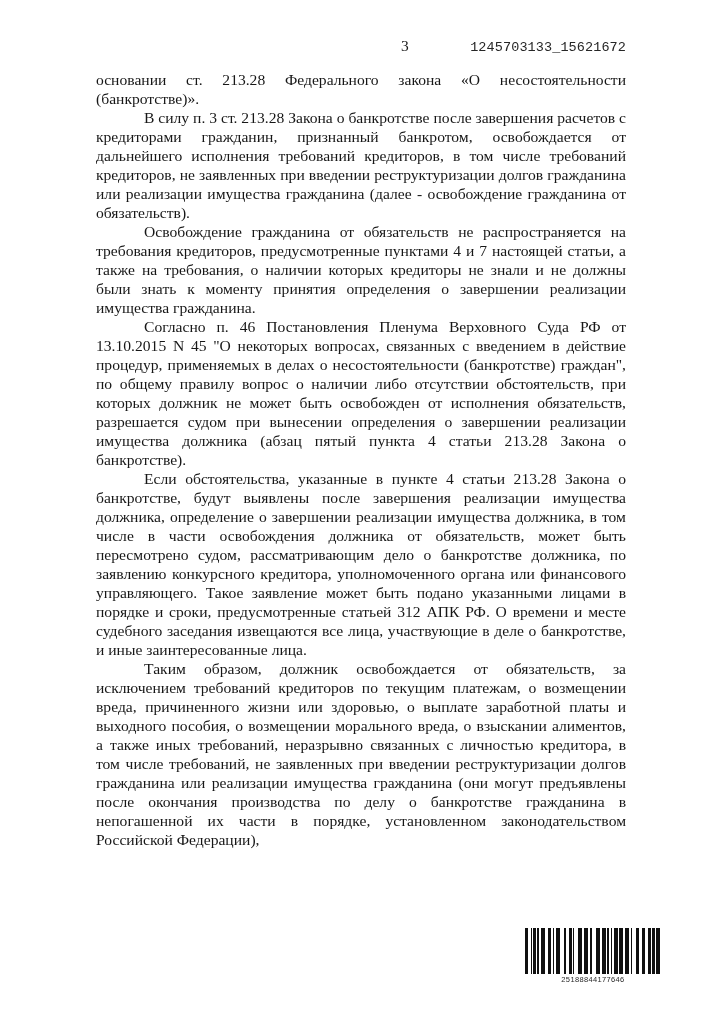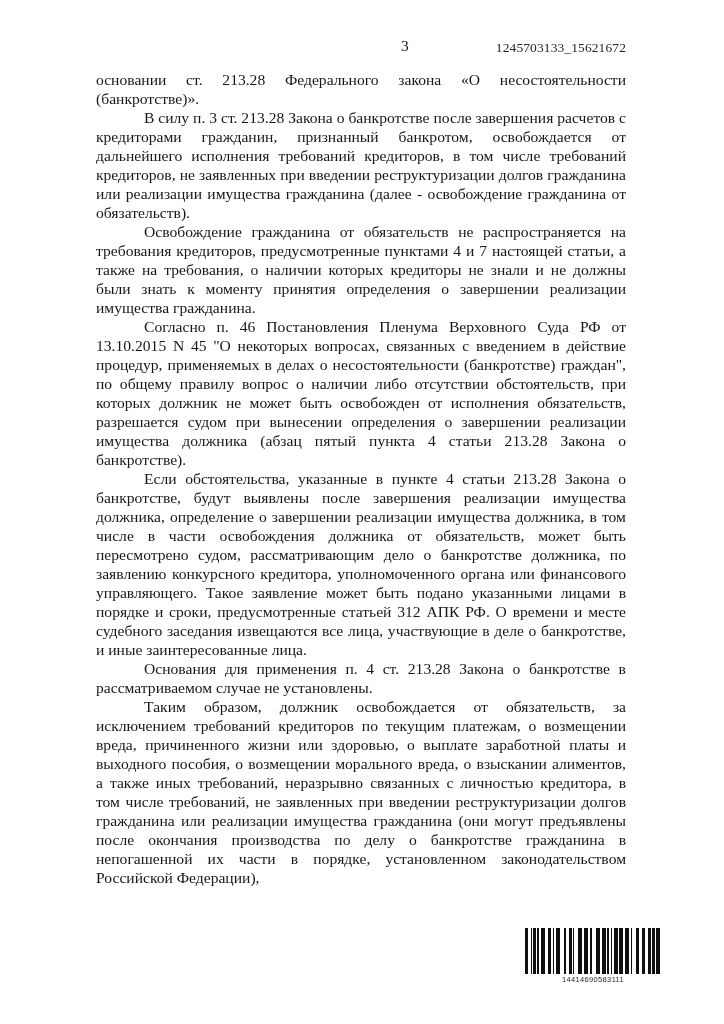--- a/index.html
+++ b/index.html
@@ -41,20 +41,21 @@
     color: #1a1a1a;
   }
   .doc-code {
     position: absolute;
     right: 0;
     top: 2px;
     font-size: 13.5px;
     line-height: 20px;
     letter-spacing: 0.1px;
     color: #262626;
+    font-family: Liberation Mono, monospace;
   }
 
   
   .doc-body {
     position: absolute;
     left: 96px;
     top: 70px;
     width: 530px;
     font-size: 15.6px;
     line-height: 19px;
@@ -106,22 +107,21 @@
     <span class="page-number">3</span>
     <span class="doc-code">1245703133_15621672</span>
   </div>
 
   <div class="doc-body">
     <p class="para no-indent">основании ст. 213.28 Федерального закона «О несостоятельности (банкротстве)».</p>
     <p class="para">В силу п. 3 ст. 213.28 Закона о банкротстве после завершения расчетов с кредиторами гражданин, признанный банкротом, освобождается от дальнейшего исполнения требований кредиторов, в том числе требований кредиторов, не заявленных при введении реструктуризации долгов гражданина или реализации имущества гражданина (далее - освобождение гражданина от обязательств).</p>
     <p class="para">Освобождение гражданина от обязательств не распространяется на требования кредиторов, предусмотренные пунктами 4 и 7 настоящей статьи, а также на требования, о наличии которых кредиторы не знали и не должны были знать к моменту принятия определения о завершении реализации имущества гражданина.</p>
     <p class="para">Согласно п. 46 Постановления Пленума Верховного Суда РФ от 13.10.2015 N 45 "О некоторых вопросах, связанных с введением в действие процедур, применяемых в делах о несостоятельности (банкротстве) граждан", по общему правилу вопрос о наличии либо отсутствии обстоятельств, при которых должник не может быть освобожден от исполнения обязательств, разрешается судом при вынесении определения о завершении реализации имущества должника (абзац пятый пункта 4 статьи 213.28 Закона о банкротстве).</p>
     <p class="para">Если обстоятельства, указанные в пункте 4 статьи 213.28 Закона о банкротстве, будут выявлены после завершения реализации имущества должника, определение о завершении реализации имущества должника, в том числе в части освобождения должника от обязательств, может быть пересмотрено судом, рассматривающим дело о банкротстве должника, по заявлению конкурсного кредитора, уполномоченного органа или финансового управляющего. Такое заявление может быть подано указанными лицами в порядке и сроки, предусмотренные статьей 312 АПК РФ. О времени и месте судебного заседания извещаются все лица, участвующие в деле о банкротстве, и иные заинтересованные лица.</p>
-    <p class="para">Основания для применения п. 4 ст. 213.28 Закона о банкротстве в рассматриваемом случае не установлены.</p>
     <p class="para">Таким образом, должник освобождается от обязательств, за исключением требований кредиторов по текущим платежам, о возмещении вреда, причиненного жизни или здоровью, о выплате заработной платы и выходного пособия, о возмещении морального вреда, о взыскании алиментов, а также иных требований, неразрывно связанных с личностью кредитора, в том числе требований, не заявленных при введении реструктуризации долгов гражданина или реализации имущества гражданина (они могут предъявлены после окончания производства по делу о банкротстве гражданина в непогашенной их части в порядке, установленном законодательством Российской Федерации),</p>
   </div>
 
   <div class="barcode-block">
     <span class="barcode-bars" id="barcode-bars" style="background-image: linear-gradient(to right, rgb(255, 255, 255) 0%, rgb(255, 255, 255) 4.054%, rgb(16, 16, 16) 4.054%, rgb(16, 16, 16) 6.081%, rgb(255, 255, 255) 6.081%, rgb(255, 255, 255) 8.108%, rgb(16, 16, 16) 8.108%, rgb(16, 16, 16) 8.784%, rgb(255, 255, 255) 8.784%, rgb(255, 255, 255) 9.459%, rgb(16, 16, 16) 9.459%, rgb(16, 16, 16) 11.486%, rgb(255, 255, 255) 11.486%, rgb(255, 255, 255) 12.162%, rgb(16, 16, 16) 12.162%, rgb(16, 16, 16) 13.514%, rgb(255, 255, 255) 13.514%, rgb(255, 255, 255) 14.865%, rgb(16, 16, 16) 14.865%, rgb(16, 16, 16) 17.568%, rgb(255, 255, 255) 17.568%, rgb(255, 255, 255) 19.595%, rgb(16, 16, 16) 19.595%, rgb(16, 16, 16) 21.622%, rgb(255, 255, 255) 21.622%, rgb(255, 255, 255) 22.973%, rgb(16, 16, 16) 22.973%, rgb(16, 16, 16) 23.649%, rgb(255, 255, 255) 23.649%, rgb(255, 255, 255) 25%, rgb(16, 16, 16) 25%, rgb(16, 16, 16) 27.703%, rgb(255, 255, 255) 27.703%, rgb(255, 255, 255) 30.405%, rgb(16, 16, 16) 30.405%, rgb(16, 16, 16) 31.757%, rgb(255, 255, 255) 31.757%, rgb(255, 255, 255) 33.784%, rgb(16, 16, 16) 33.784%, rgb(16, 16, 16) 35.811%, rgb(255, 255, 255) 35.811%, rgb(255, 255, 255) 36.486%, rgb(16, 16, 16) 36.486%, rgb(16, 16, 16) 37.162%, rgb(255, 255, 255) 37.162%, rgb(255, 255, 255) 39.865%, rgb(16, 16, 16) 39.865%, rgb(16, 16, 16) 42.568%, rgb(255, 255, 255) 42.568%, rgb(255, 255, 255) 43.919%, rgb(16, 16, 16) 43.919%, rgb(16, 16, 16) 46.622%, rgb(255, 255, 255) 46.622%, rgb(255, 255, 255) 47.973%, rgb(16, 16, 16) 47.973%, rgb(16, 16, 16) 49.324%, rgb(255, 255, 255) 49.324%, rgb(255, 255, 255) 52.027%, rgb(16, 16, 16) 52.027%, rgb(16, 16, 16) 54.73%, rgb(255, 255, 255) 54.73%, rgb(255, 255, 255) 56.081%, rgb(16, 16, 16) 56.081%, rgb(16, 16, 16) 58.784%, rgb(255, 255, 255) 58.784%, rgb(255, 255, 255) 59.459%, rgb(16, 16, 16) 59.459%, rgb(16, 16, 16) 60.811%, rgb(255, 255, 255) 60.811%, rgb(255, 255, 255) 62.162%, rgb(16, 16, 16) 62.162%, rgb(16, 16, 16) 62.838%, rgb(255, 255, 255) 62.838%, rgb(255, 255, 255) 64.189%, rgb(16, 16, 16) 64.189%, rgb(16, 16, 16) 66.892%, rgb(255, 255, 255) 66.892%, rgb(255, 255, 255) 67.568%, rgb(16, 16, 16) 67.568%, rgb(16, 16, 16) 70.27%, rgb(255, 255, 255) 70.27%, rgb(255, 255, 255) 71.622%, rgb(16, 16, 16) 71.622%, rgb(16, 16, 16) 74.324%, rgb(255, 255, 255) 74.324%, rgb(255, 255, 255) 75.676%, rgb(16, 16, 16) 75.676%, rgb(16, 16, 16) 76.351%, rgb(255, 255, 255) 76.351%, rgb(255, 255, 255) 79.054%, rgb(16, 16, 16) 79.054%, rgb(16, 16, 16) 81.081%, rgb(255, 255, 255) 81.081%, rgb(255, 255, 255) 83.108%, rgb(16, 16, 16) 83.108%, rgb(16, 16, 16) 85.135%, rgb(255, 255, 255) 85.135%, rgb(255, 255, 255) 87.162%, rgb(16, 16, 16) 87.162%, rgb(16, 16, 16) 89.189%, rgb(255, 255, 255) 89.189%, rgb(255, 255, 255) 89.865%, rgb(16, 16, 16) 89.865%, rgb(16, 16, 16) 91.892%, rgb(255, 255, 255) 91.892%, rgb(255, 255, 255) 92.568%, rgb(16, 16, 16) 92.568%, rgb(16, 16, 16) 95.27%, rgb(255, 255, 255) 95.27%, rgb(255, 255, 255) 95.946%, rgb(255, 255, 255) 95.946%, rgb(255, 255, 255) 100%);"></span>
-    <span class="barcode-digits">14414690583111</span>
+    <span class="barcode-digits">25188844177646</span>
   </div>
 
 </div>
 
 </body></html>

